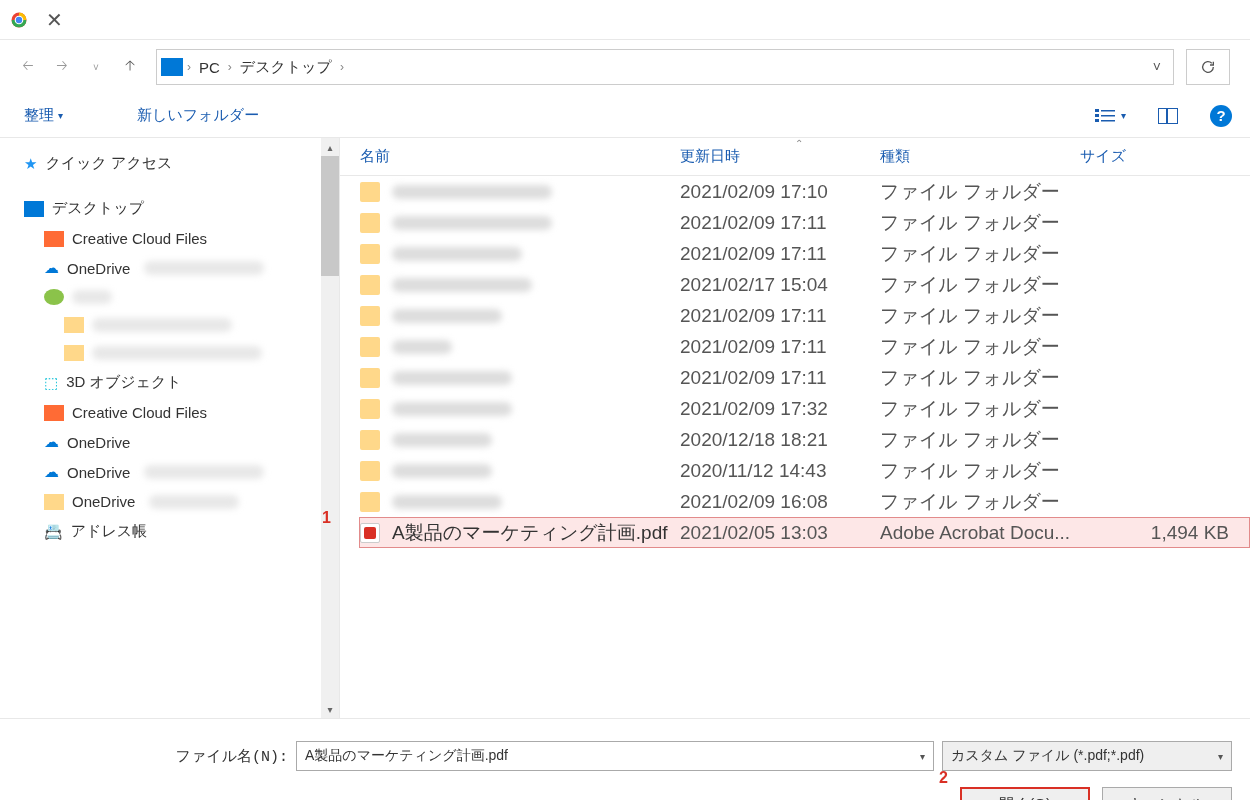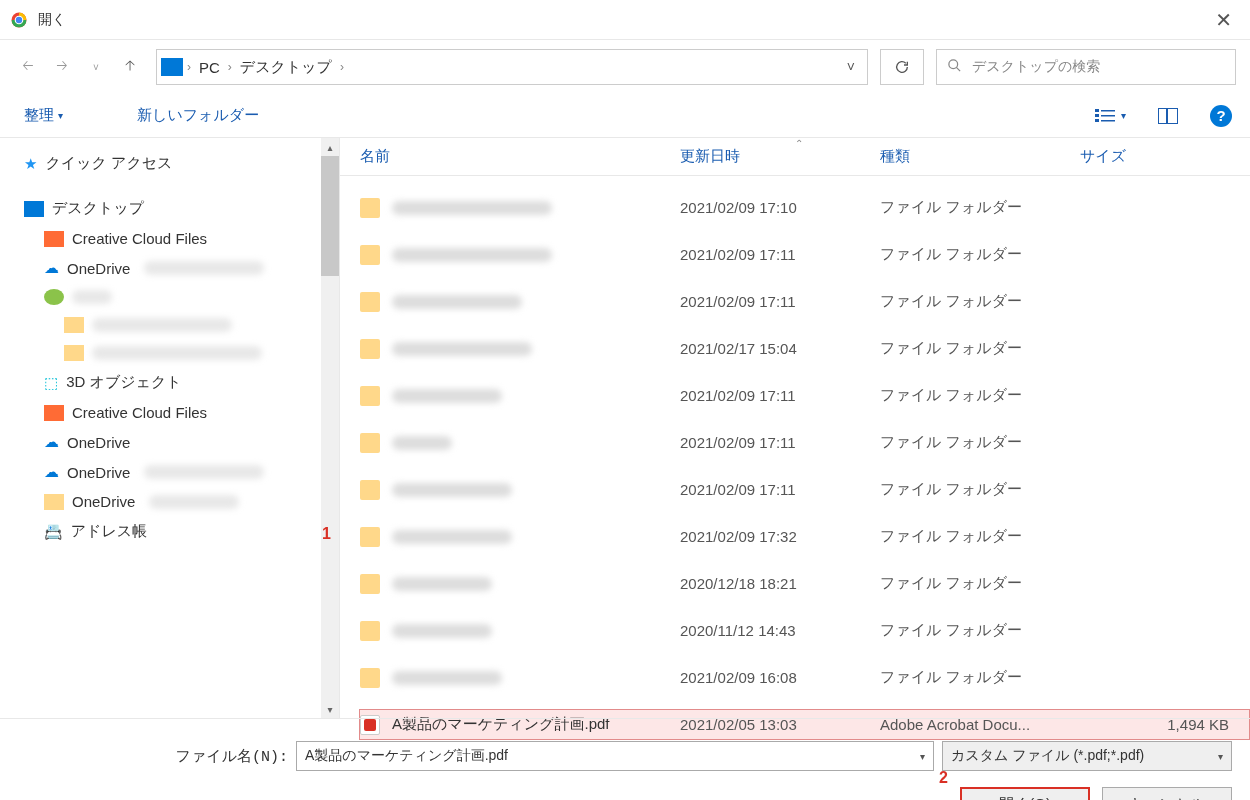--- a/index.html
+++ b/index.html
@@ -51,21 +51,21 @@
 .blur-pill { background: #e8e8e8; height: 14px; border-radius: 7px; filter: blur(3px); }
 
 .filelist { flex: 1; position: relative; }
 .file-header { display: flex; height: 38px; align-items: center; border-bottom: 1px solid #e8e8e8; padding-left: 20px; color: #1a5cb0; font-size: 15px; }
 .col-name { width: 320px; display:flex; align-items:center; gap:4px;}
 .col-date { width: 200px; }
 .col-type { width: 200px; }
 .col-size { flex: 1; }
 .sort-ind { position:absolute; left:50%; top:0; font-size:10px; color:#888;}
 .file-rows { padding-left: 20px; }
-.file-row { display: flex; align-items: center; height: 31px; font-size: 15px; color: #555; position: relative; margin-top: 16px; }
+.file-row { display: flex; align-items: center; height: 31px; font-size: 19px; color: #555; position: relative; }
 .file-row .ficon { width: 20px; height: 20px; margin-right: 8px; background: #ffd88a; border-radius: 2px; position: relative; }
 .file-row .ficon.pdf { background: #fff; border: 1px solid #ccc; }
 .file-row .ficon.pdf::after { content:""; position:absolute; inset:3px; background:#d93025; border-radius:2px;}
 .file-row .fname-blur { height: 14px; background: #ddd; border-radius: 7px; filter: blur(3px); }
 .file-row.selected { background: #fde7e7; border: 1px solid #e28b8b; margin-left: -1px; }
 .file-row .col-name { color: #333; }
 .callout { position: absolute; color: #d93025; font-weight: bold; font-size: 16px; }
 
 
 .bottom { border-top: 1px solid #e8e8e8; padding: 22px 18px 18px; position: relative; }
@@ -84,21 +84,20 @@
 </head>
 <body>
 
 <div class="title-bar">
   <svg class="chrome-icon" viewBox="0 0 24 24">
       <circle cx="12" cy="12" r="10" fill="#ea4335"></circle>
       <circle cx="12" cy="12" r="10" fill="#fbbc05" clip-path="inset(0 0 50% 50%)"></circle>
       <circle cx="12" cy="12" r="10" fill="#34a853" clip-path="inset(50% 0 0 0)"></circle>
       <circle cx="12" cy="12" r="5" fill="#4285f4" stroke="#fff" stroke-width="1.5"></circle>
     </svg>
-  <span class="title">開く</span>
   <span class="close">✕</span>
 </div>
 
 <div class="nav-bar">
   <span class="nav-btn">🡠</span>
   <span class="nav-btn">🡢</span>
   <span class="nav-btn" style="font-size:10px;">˅</span>
   <span class="nav-btn enabled">🡡</span>
   <div class="breadcrumb-box">
     <div class="pc-icon"></div>
@@ -107,29 +106,20 @@
     <span class="sep">›</span>
     <span class="crumb">デスクトップ</span>
     <span class="sep">›</span>
     <span class="spacer"></span>
     <span class="dd">˅</span>
   </div>
   <div class="refresh-box">
     <svg width="16" height="16" viewBox="0 0 24 24">
         <path fill="none" stroke="#555" stroke-width="2" d="M20 12a8 8 0 1 1-2.34-5.66M20 4v5h-5"></path>
       </svg>
-  </div>
-  <div class="search-box">
-    <span class="sicon">
-      <svg width="15" height="15" viewBox="0 0 24 24">
-          <circle cx="10" cy="10" r="7" fill="none" stroke="#888" stroke-width="2"></circle>
-          <line x1="15" y1="15" x2="21" y2="21" stroke="#888" stroke-width="2"></line>
-        </svg>
-    </span>
-    <span>デスクトップの検索</span>
   </div>
 </div>
 
 <div class="toolbar">
   <span class="tbtn">
       <span>整理</span>
       <span class="dd">▾</span>
     </span>
   <span style="width:30px"></span>
   <span class="tbtn">新しいフォルダー</span>

